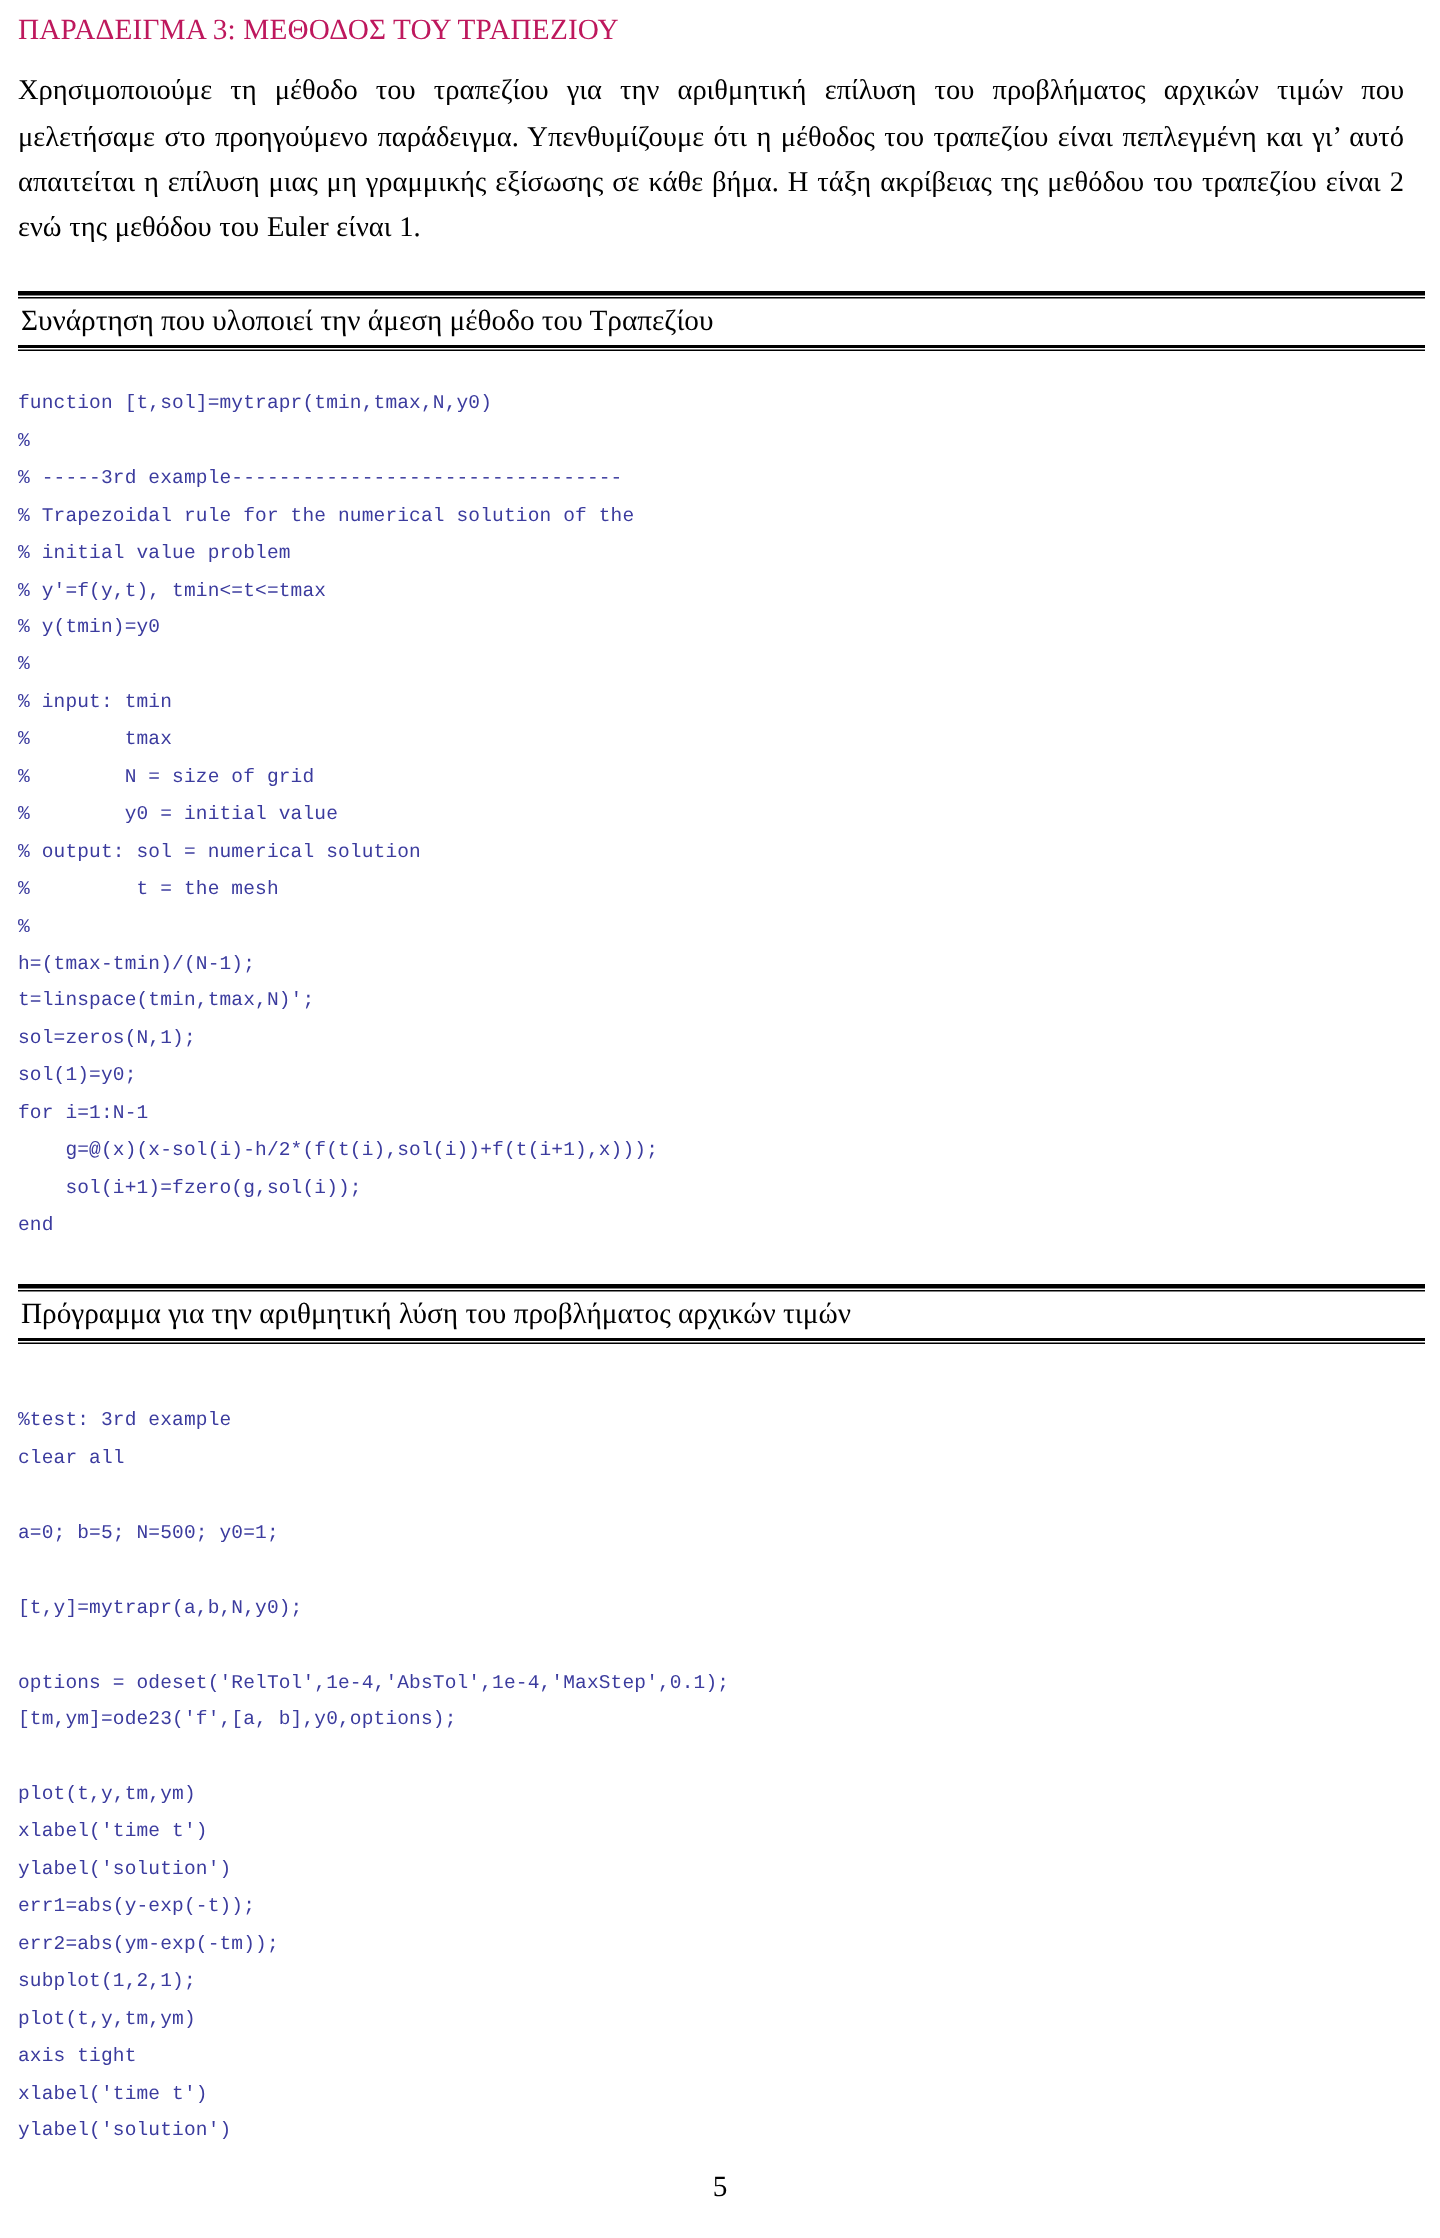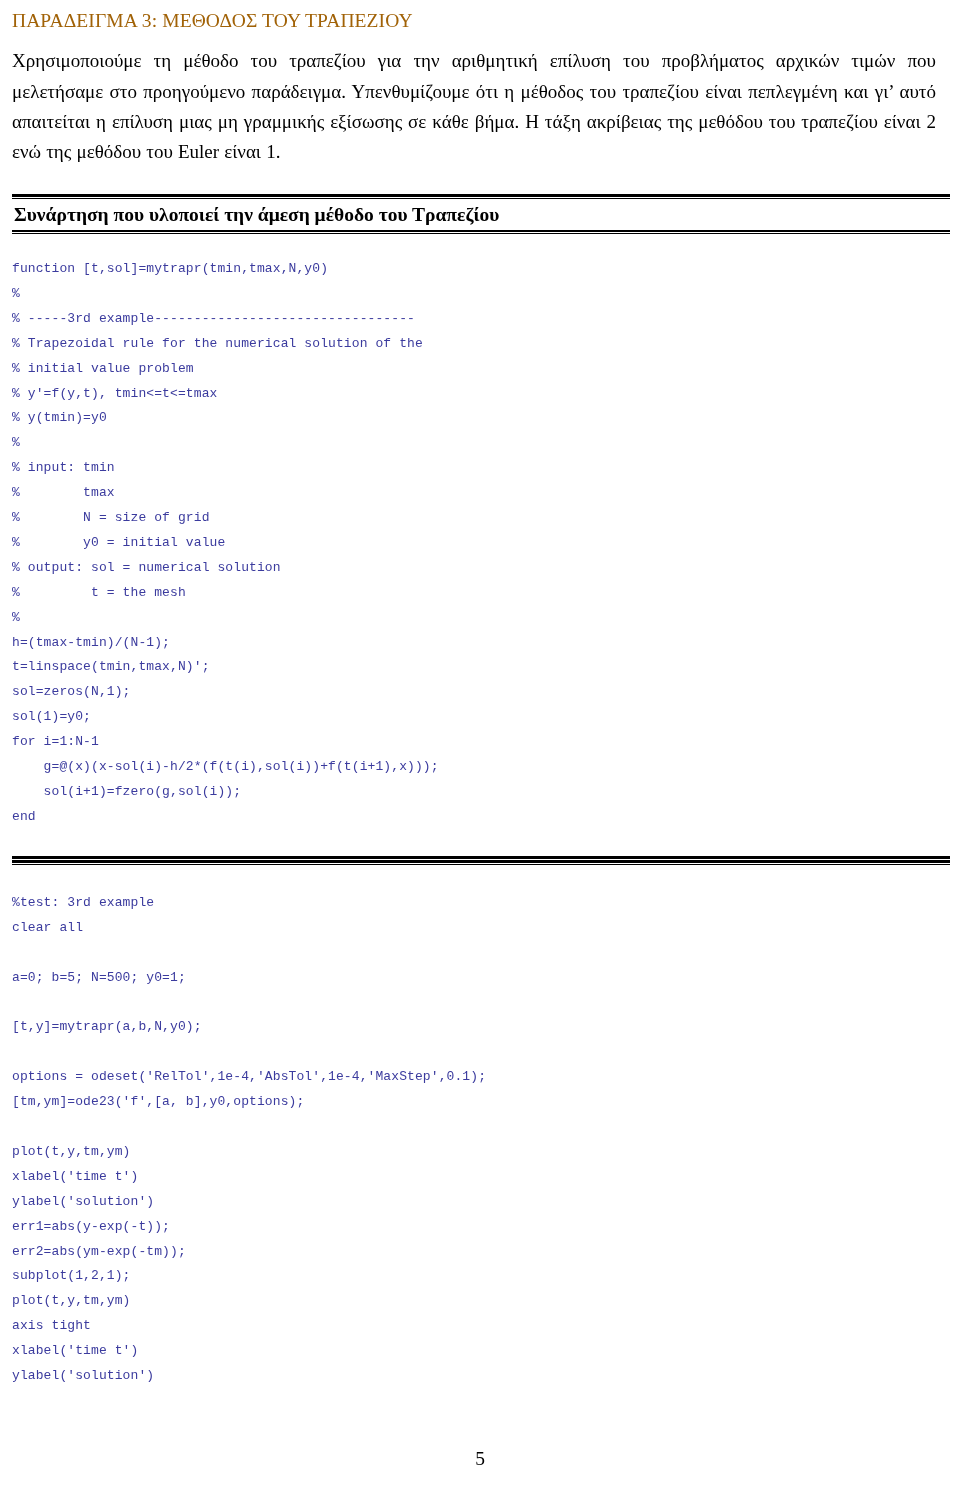--- a/index.html
+++ b/index.html
@@ -42,21 +42,20 @@
     text-justify: inter-word;
     margin: 0 0 4px 0;
     padding-right: 10px;
     word-spacing: 0.4px;
   }
 
   
   .section-head {
     margin: 26px 0 0 0;
     padding: 0;
-    font-weight: bold;
   }
   .rule-top {
     border-top: 3px solid #000;
     border-bottom: 1px solid #000;
     height: 5px;
     width: 938px;
     margin: 0;
   }
   .section-title {
     font-size: 19.5px;
@@ -77,55 +76,56 @@
     font-family: "Liberation Mono", "DejaVu Sans Mono", monospace;
     color: #3b3b9e;
     font-size: 13px;
     line-height: 24.9px;
     white-space: pre;
     letter-spacing: 0.1px;
     margin: 0;
     padding: 0;
   }
   #code-function { margin-top: 23px; }
-  #code-driver   { margin-top: 26px; }
+  #code-driver   { margin-top: 39px; }
 
   .code-line { display: block; min-height: 24.9px; }
 
   
   .page-number {
     position: absolute;
     left: 0;
     right: 0;
     bottom: 22px;
     text-align: center;
     font-size: 19.5px;
     font-family: "Liberation Serif", "DejaVu Serif", serif;
     color: #000;
   }
 </style>
 </head>
 <body>
 
 <div class="page">
 
-  <h1 class="doc-title" style="color: #a16207;">ΠΑΡΑΔΕΙΓΜΑ 3: ΜΕΘΟΔΟΣ ΤΟΥ ΤΡΑΠΕΖΙΟΥ</h1>
+  <h1 class="doc-title" style="color: #be185d;">ΠΑΡΑΔΕΙΓΜΑ 3: ΜΕΘΟΔΟΣ ΤΟΥ ΤΡΑΠΕΖΙΟΥ</h1>
 
   <p class="intro">Χρησιμοποιούμε τη μέθοδο του τραπεζίου για την αριθμητική επίλυση του προβλήματος αρχικών τιμών που μελετήσαμε στο προηγούμενο παράδειγμα. Υπενθυμίζουμε ότι η μέθοδος του τραπεζίου είναι πεπλεγμένη και γι’ αυτό απαιτείται η επίλυση μιας μη γραμμικής εξίσωσης σε κάθε βήμα. Η τάξη ακρίβειας της μεθόδου του τραπεζίου είναι 2 ενώ της μεθόδου του Euler είναι 1.</p>
 
   <div class="section-head">
     <div class="rule-top"></div>
     <div class="section-title">Συνάρτηση που υλοποιεί την άμεση μέθοδο του Τραπεζίου</div>
     <div class="rule-bottom"></div>
   </div>
 
   <pre class="code" id="code-function" style="color: rgb(59, 59, 158);"><span class="code-line">function [t,sol]=mytrapr(tmin,tmax,N,y0)</span><span class="code-line">%</span><span class="code-line">% -----3rd example---------------------------------</span><span class="code-line">% Trapezoidal rule for the numerical solution of the</span><span class="code-line">% initial value problem</span><span class="code-line">% y'=f(y,t), tmin&lt;=t&lt;=tmax</span><span class="code-line">% y(tmin)=y0</span><span class="code-line">%</span><span class="code-line">% input: tmin</span><span class="code-line">%        tmax</span><span class="code-line">%        N = size of grid</span><span class="code-line">%        y0 = initial value</span><span class="code-line">% output: sol = numerical solution</span><span class="code-line">%         t = the mesh</span><span class="code-line">%</span><span class="code-line">h=(tmax-tmin)/(N-1);</span><span class="code-line">t=linspace(tmin,tmax,N)';</span><span class="code-line">sol=zeros(N,1);</span><span class="code-line">sol(1)=y0;</span><span class="code-line">for i=1:N-1</span><span class="code-line">    g=@(x)(x-sol(i)-h/2*(f(t(i),sol(i))+f(t(i+1),x)));</span><span class="code-line">    sol(i+1)=fzero(g,sol(i));</span><span class="code-line">end</span></pre>
 
   <div class="section-head">
     <div class="rule-top"></div>
+    <div class="section-title">Πρόγραμμα για την αριθμητική λύση του προβλήματος αρχικών τιμών</div>
     <div class="rule-bottom"></div>
   </div>
 
   <pre class="code" id="code-driver" style="color: rgb(59, 59, 158);"><span class="code-line">%test: 3rd example</span><span class="code-line">clear all</span><span class="code-line">&nbsp;</span><span class="code-line">a=0; b=5; N=500; y0=1;</span><span class="code-line">&nbsp;</span><span class="code-line">[t,y]=mytrapr(a,b,N,y0);</span><span class="code-line">&nbsp;</span><span class="code-line">options = odeset('RelTol',1e-4,'AbsTol',1e-4,'MaxStep',0.1);</span><span class="code-line">[tm,ym]=ode23('f',[a, b],y0,options);</span><span class="code-line">&nbsp;</span><span class="code-line">plot(t,y,tm,ym)</span><span class="code-line">xlabel('time t')</span><span class="code-line">ylabel('solution')</span><span class="code-line">err1=abs(y-exp(-t));</span><span class="code-line">err2=abs(ym-exp(-tm));</span><span class="code-line">subplot(1,2,1);</span><span class="code-line">plot(t,y,tm,ym)</span><span class="code-line">axis tight</span><span class="code-line">xlabel('time t')</span><span class="code-line">ylabel('solution')</span></pre>
 
   <div class="page-number">5</div>
 
 </div>
 
 </body></html>

